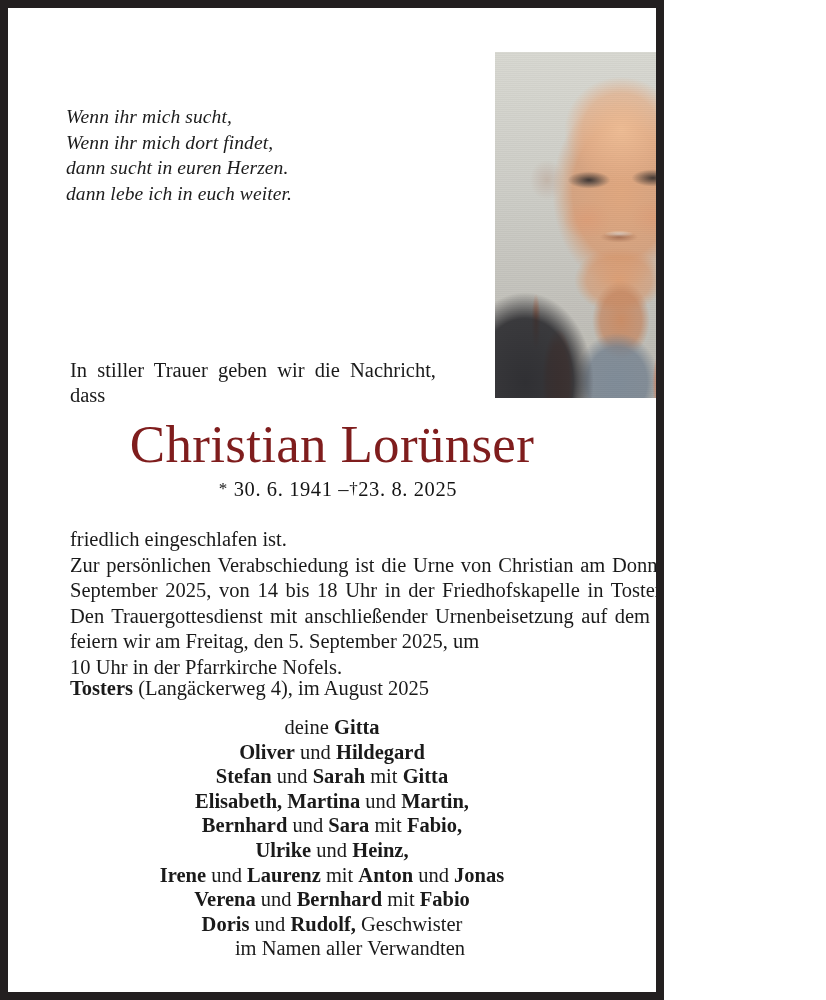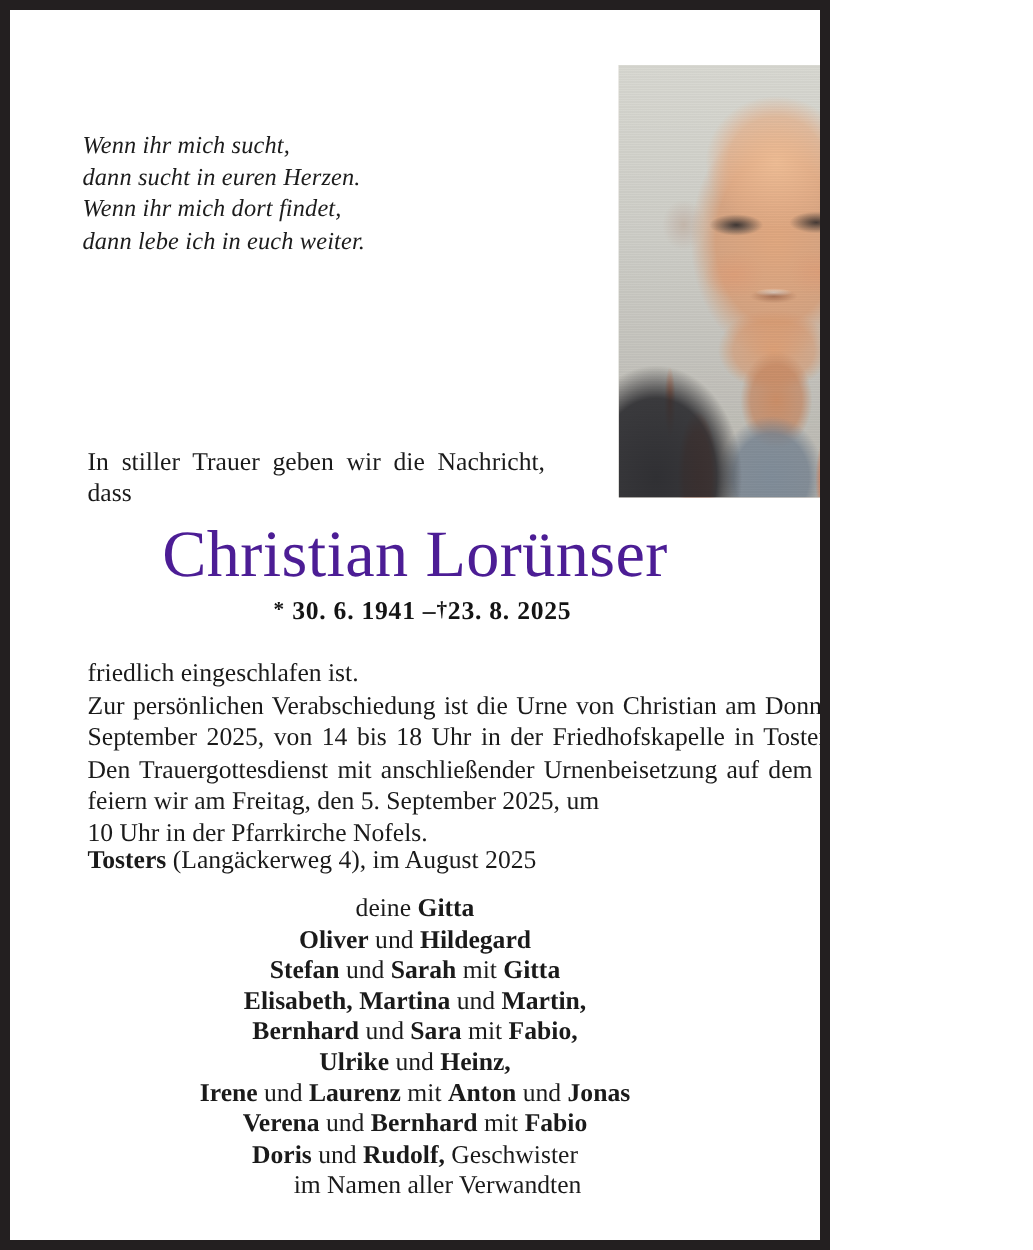--- a/index.html
+++ b/index.html
@@ -136,30 +136,30 @@
   .name {
     position: absolute;
     left: 0;
     right: 0;
     top: 406px;
     text-align: center;
     font-size: 53px;
     line-height: 60px;
     font-weight: 400;
     letter-spacing: 0.3px;
-    color: #4c1d95;
+    color: #7f1d1d;
   }
   .dates {
     position: absolute;
     left: 0;
     right: 0;
     top: 470px;
     text-align: center;
     font-size: 20.5px;
-    font-weight: 700;
+    font-weight: 400;
     letter-spacing: 0.6px;
     color: #141414;
     padding-left: 12px;
   }
   .dates .sym { font-size: 17px; vertical-align: 2px; }
 
   
   .body-text {
     position: absolute;
     left: 62px;
@@ -198,22 +198,22 @@
   .family .closing { font-weight: 400; padding-left: 36px; }
 </style>
 </head>
 <body>
 
 <div class="notice">
   <div class="paper">
 
     <div class="poem">
       <div>Wenn ihr mich sucht,</div>
+      <div>Wenn ihr mich dort findet,</div>
       <div>dann sucht in euren Herzen.</div>
-      <div>Wenn ihr mich dort findet,</div>
       <div>dann lebe ich in euch weiter.</div>
     </div>
 
     <div class="photo">
       <div class="photo-canvas"></div>
       <div class="photo-grain"></div>
     </div>
 
     <div class="intro">In stiller Trauer geben wir die Nach­richt, dass</div>
 

